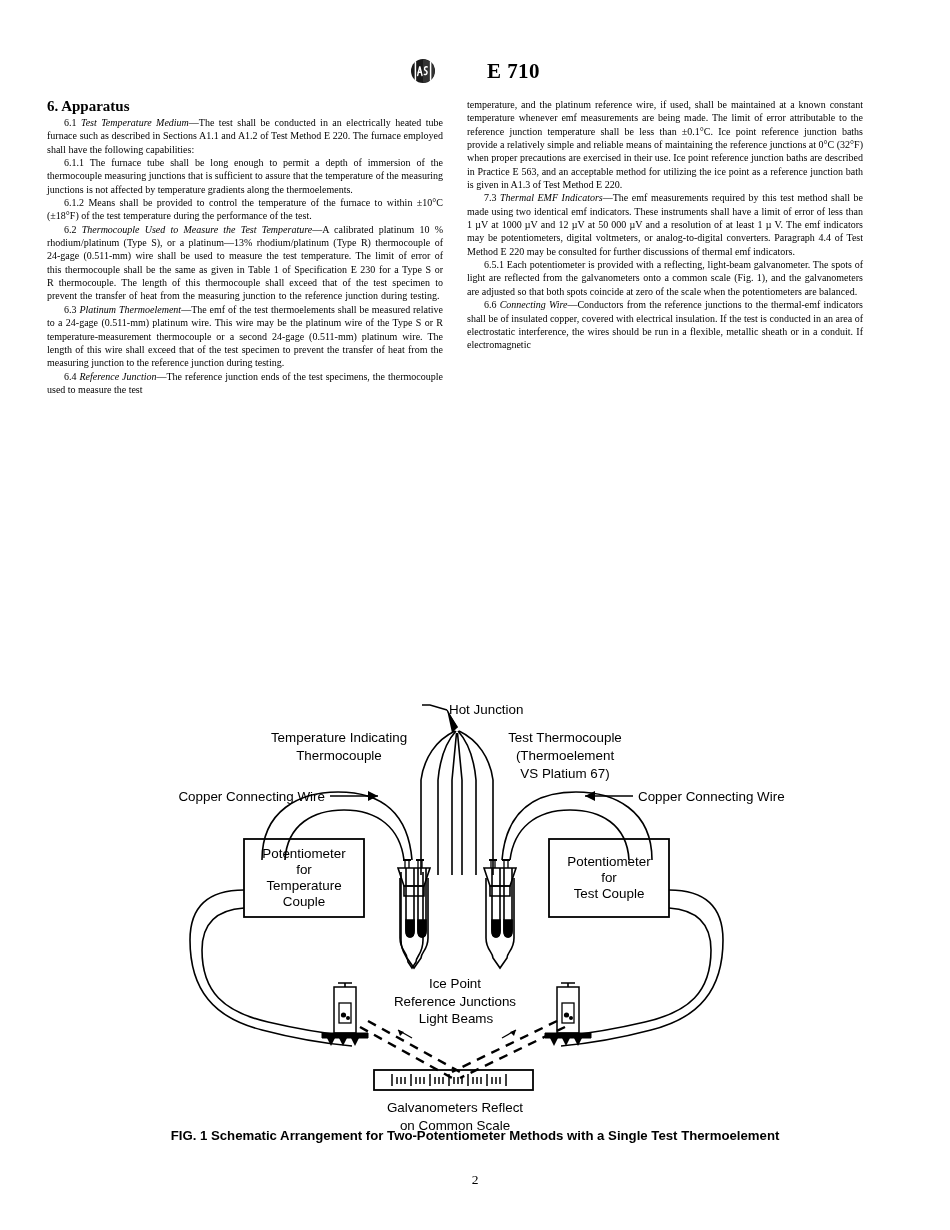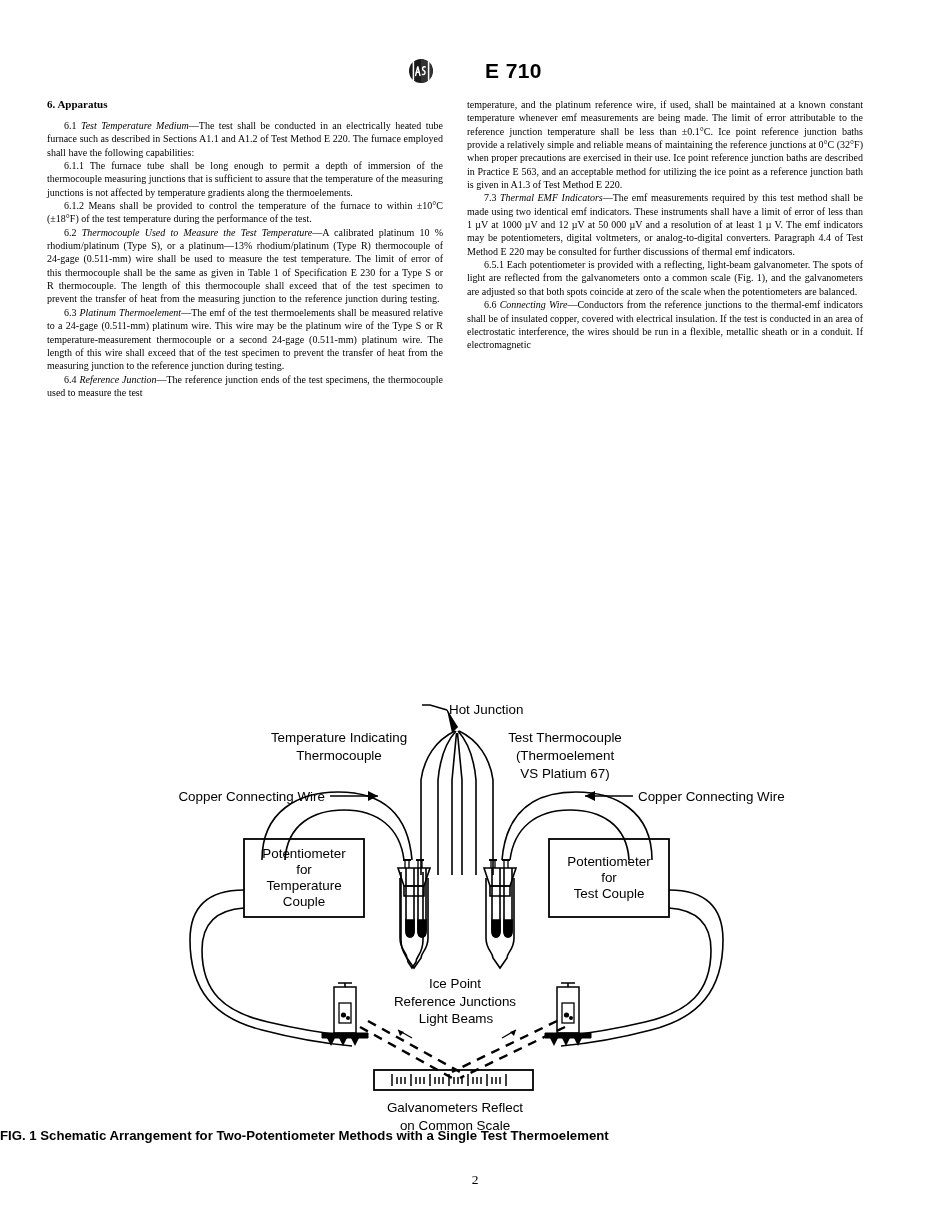--- a/index.html
+++ b/index.html
@@ -31,21 +31,21 @@
     align-items: center;
     justify-content: center;
     gap: 9px;
   }
   .astm-logo {
     display: inline-block;
     width: 26px;
     height: 26px;
   }
   .header-title {
-    font-family: Liberation Sans, sans-serif;
+    font-family: Liberation Serif, serif;
     font-size: 21px;
     font-weight: bold;
     letter-spacing: 0.4px;
     margin-left: 42px;
   }
 
   
   .columns {
     position: absolute;
     top: 98px;
@@ -64,22 +64,22 @@
   p.para {
     margin: 0;
     font-size: 10px;
     line-height: 1.335;
     text-align: justify;
     text-justify: inter-word;
     hyphens: none;
   }
   p.para.indent { text-indent: 17px; }
   .sec-head {
-    margin: 0 0 9px 0;
-    font-size: 11px;
+    margin: 0 0 1px 0;
+    font-size: 15px;
     font-weight: bold;
     font-family: "Liberation Serif", serif;
   }
   .ital { font-style: italic; }
 
   
   p.loose { word-spacing: 0.06em; }
 
   
   .figure {
@@ -89,20 +89,21 @@
     width: 772px;
     height: 460px;
   }
   .figure svg { display: block; }
 
   .fig-caption {
     position: absolute;
     top: 1128px;
     left: 0;
     width: 950px;
+    text-align: center;
     font-family: "Liberation Sans", sans-serif;
     font-size: 13.2px;
     font-weight: bold;
   }
 
   .page-number {
     position: absolute;
     top: 1172px;
     left: 0;
     width: 950px;

